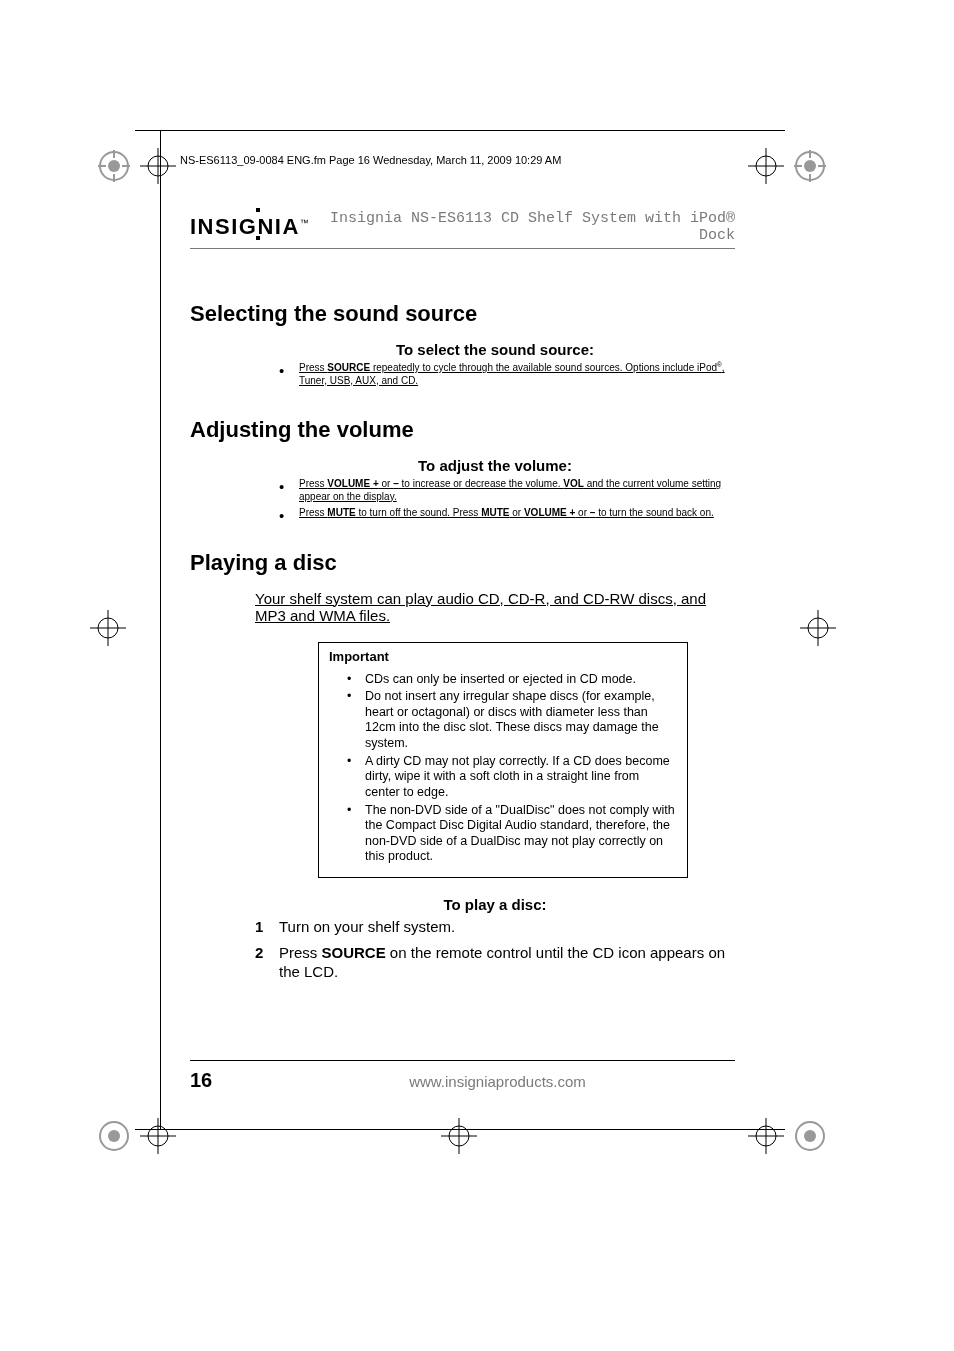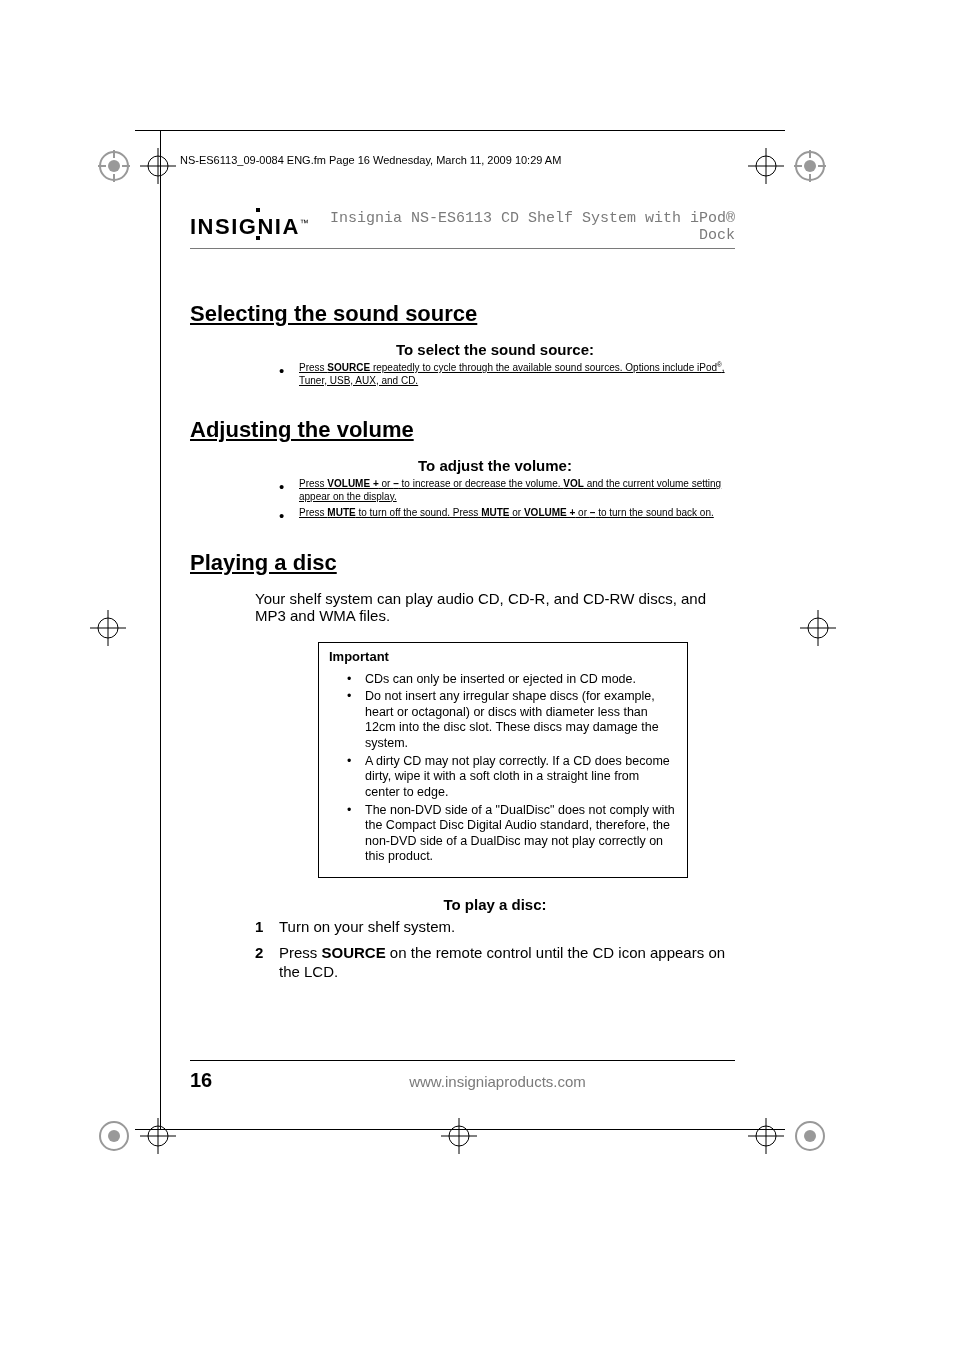--- a/index.html
+++ b/index.html
@@ -97,36 +97,36 @@
     color: #7a7a7a;
     font-size: 15px;
     font-weight: normal;
     padding-left: 12px;
     font-family: Liberation Mono, monospace;
   }
   h2 {
     font-size: 22px;
     font-weight: bold;
     margin: 0 0 14px 0;
-    text-decoration: underline;
   }
   h3 {
     font-size: 15px;
     font-weight: bold;
     margin: 0 0 4px 0;
     padding-left: 65px;
     text-align: center;
   }
   .section-block {
     margin-bottom: 30px;
   }
   .intro-para {
     font-size: 15px;
     margin: 0 0 18px 0;
     padding-left: 65px;
+    text-decoration: underline;
   }
   ul.bullets {
     list-style: none;
     padding: 0;
     margin: 0 0 0 85px;
   }
   ul.bullets li {
     position: relative;
     padding-left: 24px;
     font-size: 10px;

